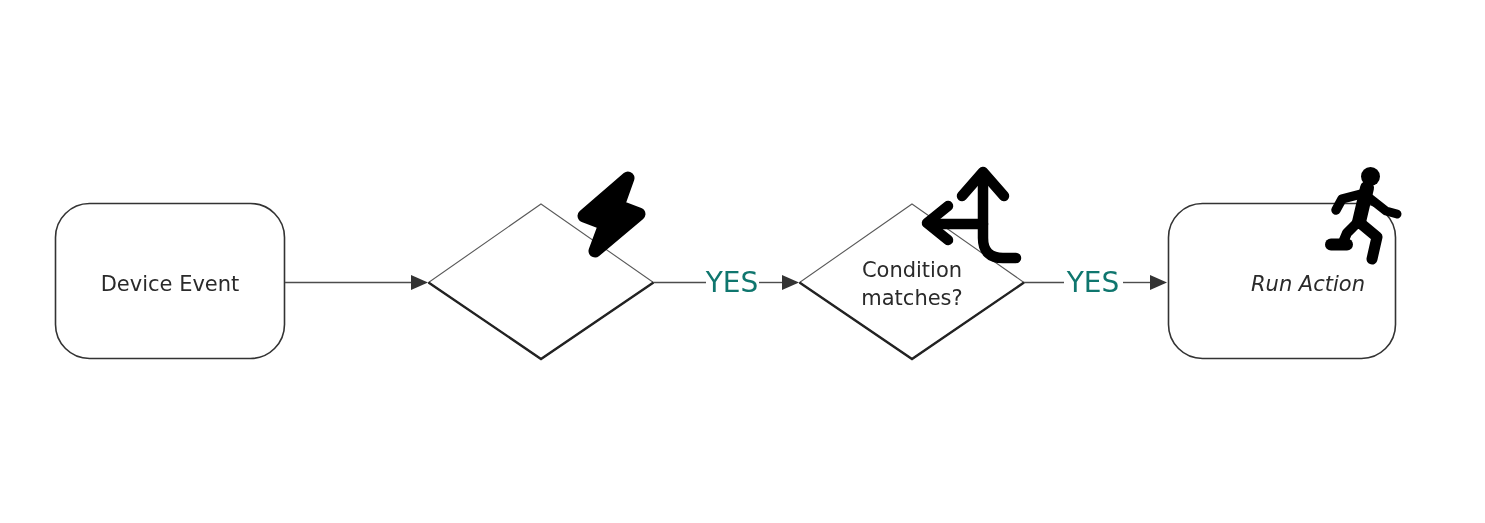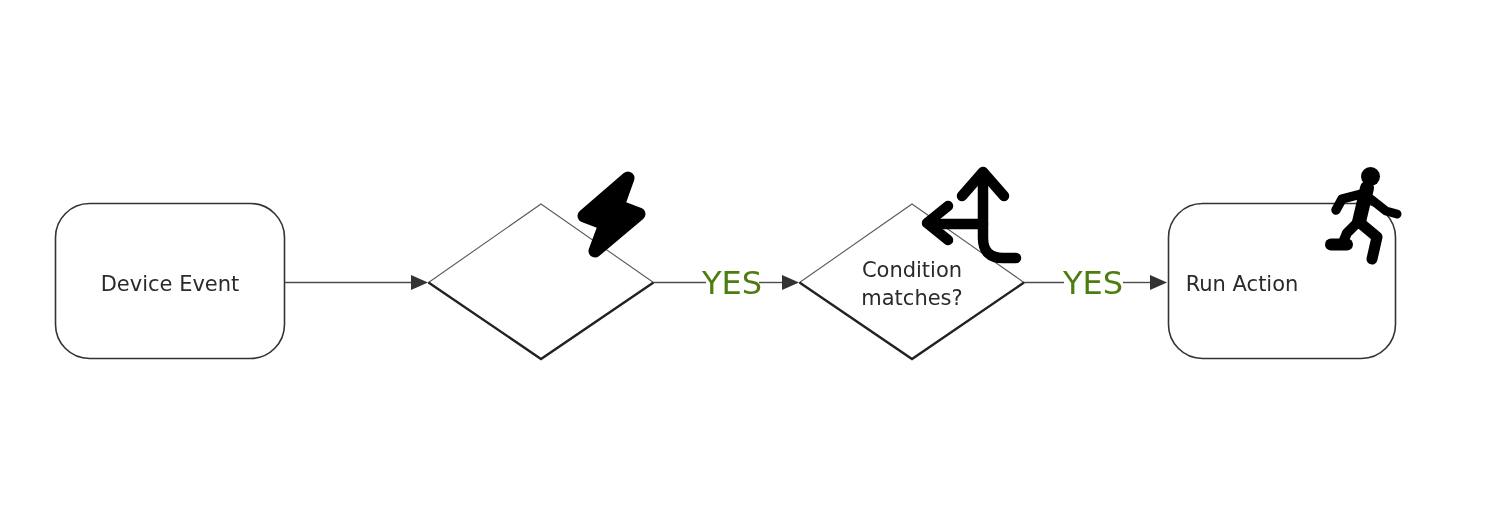--- a/index.html
+++ b/index.html
@@ -24,22 +24,22 @@
     position: absolute;
     transform: translate(-50%, -50%);
     color: #2a2a2a;
     font-size: 21px;
     line-height: 28px;
     text-align: center;
     white-space: nowrap;
   }
   .label .line { display: block; }
   .edge-label {
-    font-size: 32px;
-    color: #4d7c0f;
+    font-size: 28px;
+    color: #0f766e;
   }
 </style>
 </head>
 <body>
 
 <div class="canvas">
 
   <svg width="1485" height="523" viewBox="0 0 1485 523">
 
     <g>
@@ -100,19 +100,19 @@
   </svg>
 
   <div class="label" style="left:170px; top:284px;">Device Event</div>
 
 
   <div class="label" style="left:912px; top:284px;">
     <span class="line">Condition</span>
     <span class="line">matches?</span>
   </div>
 
-  <div class="label" style="left:1242px; top:284px;">Run Action</div>
+  <div class="label" style="left:1308px; top:284px;font-style:italic;">Run Action</div>
 
   <div class="label edge-label" style="left:732px; top:283px;">YES</div>
 
   <div class="label edge-label" style="left:1093px; top:283px;">YES</div>
 
 </div>
 
 </body></html>

